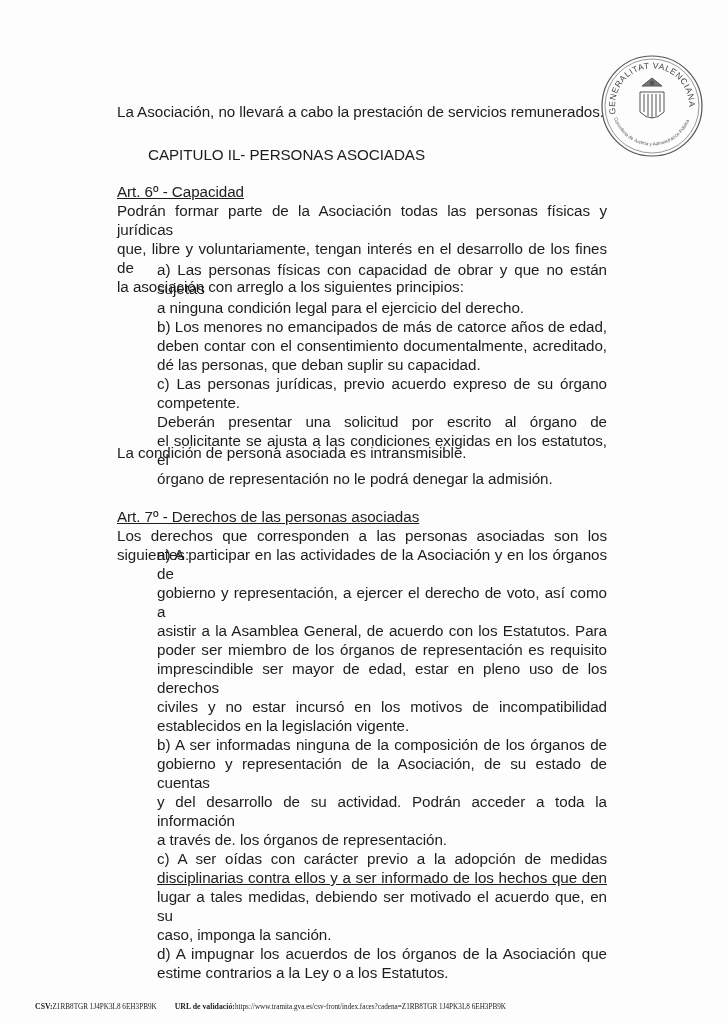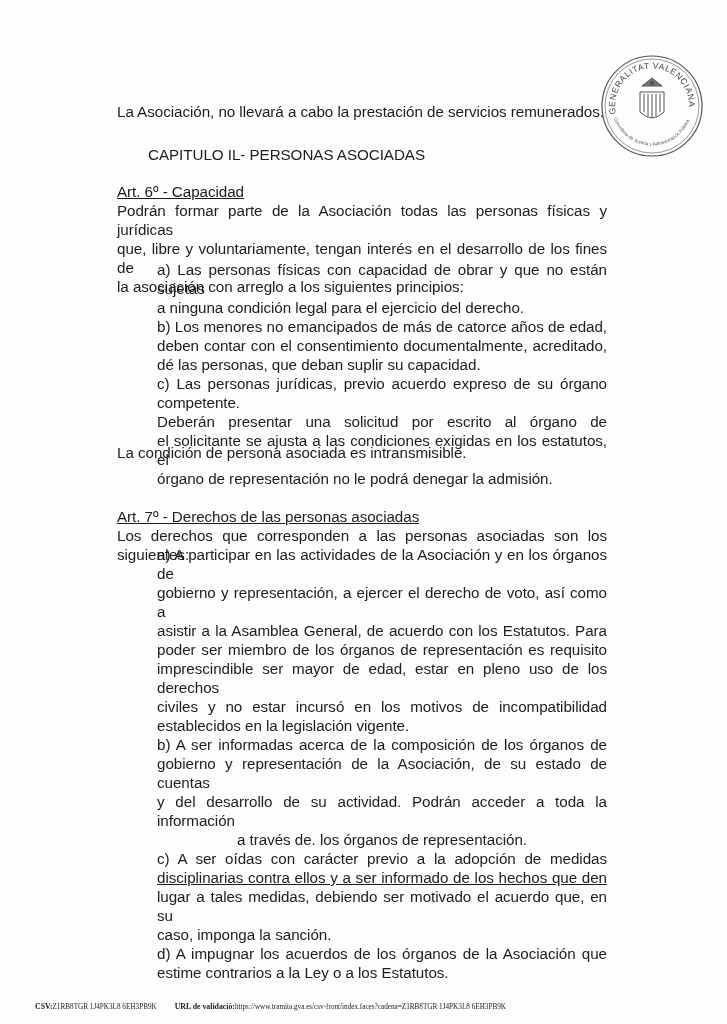--- a/index.html
+++ b/index.html
@@ -103,24 +103,24 @@
     <div>
       <div class="txt just" style="position:relative; width:450px;">a) A participar en las actividades de la Asociación y en los órganos de</div>
       <div class="txt just" style="position:relative; width:450px;">gobierno y representación, a ejercer el derecho de voto, así como a</div>
       <div class="txt just" style="position:relative; width:450px;">asistir a la Asamblea General, de acuerdo con los Estatutos. Para</div>
       <div class="txt just" style="position:relative; width:450px;">poder ser miembro de los órganos de representación es requisito</div>
       <div class="txt just" style="position:relative; width:450px;">imprescindible ser mayor de edad, estar en pleno uso de los derechos</div>
       <div class="txt just" style="position:relative; width:450px;">civiles y no estar incursó en los motivos de incompatibilidad</div>
       <div class="txt" style="position:relative;">establecidos en la legislación vigente.</div>
     </div>
     <div>
-      <div class="txt just" style="position:relative; width:450px;">b) A ser informadas acerca de la composición de los órganos de</div>
+      <div class="txt just" style="position:relative; width:450px;">b) A ser informadas ninguna de la composición de los órganos de</div>
       <div class="txt just" style="position:relative; width:450px;">gobierno y representación de la Asociación, de su estado de cuentas</div>
       <div class="txt just" style="position:relative; width:450px;">y del desarrollo de su actividad. Podrán acceder a toda la información</div>
-      <div class="txt" style="position:relative;text-align:center;">a través de. los órganos de representación.</div>
+      <div class="txt" style="position:relative;">a través de. los órganos de representación.</div>
     </div>
     <div>
       <div class="txt just" style="position:relative; width:450px;">c) A ser oídas con carácter previo a la adopción de medidas</div>
       <div class="txt just" style="position:relative; width:450px;text-decoration:underline;">disciplinarias contra ellos y a ser informado de los hechos que den</div>
       <div class="txt just" style="position:relative; width:450px;">lugar a tales medidas, debiendo ser motivado el acuerdo que, en su</div>
       <div class="txt" style="position:relative;">caso, imponga la sanción.</div>
     </div>
     <div>
       <div class="txt just" style="position:relative; width:450px;">d) A impugnar los acuerdos de los órganos de la Asociación que</div>
       <div class="txt" style="position:relative;">estime contrarios a la Ley o a los Estatutos.</div>

